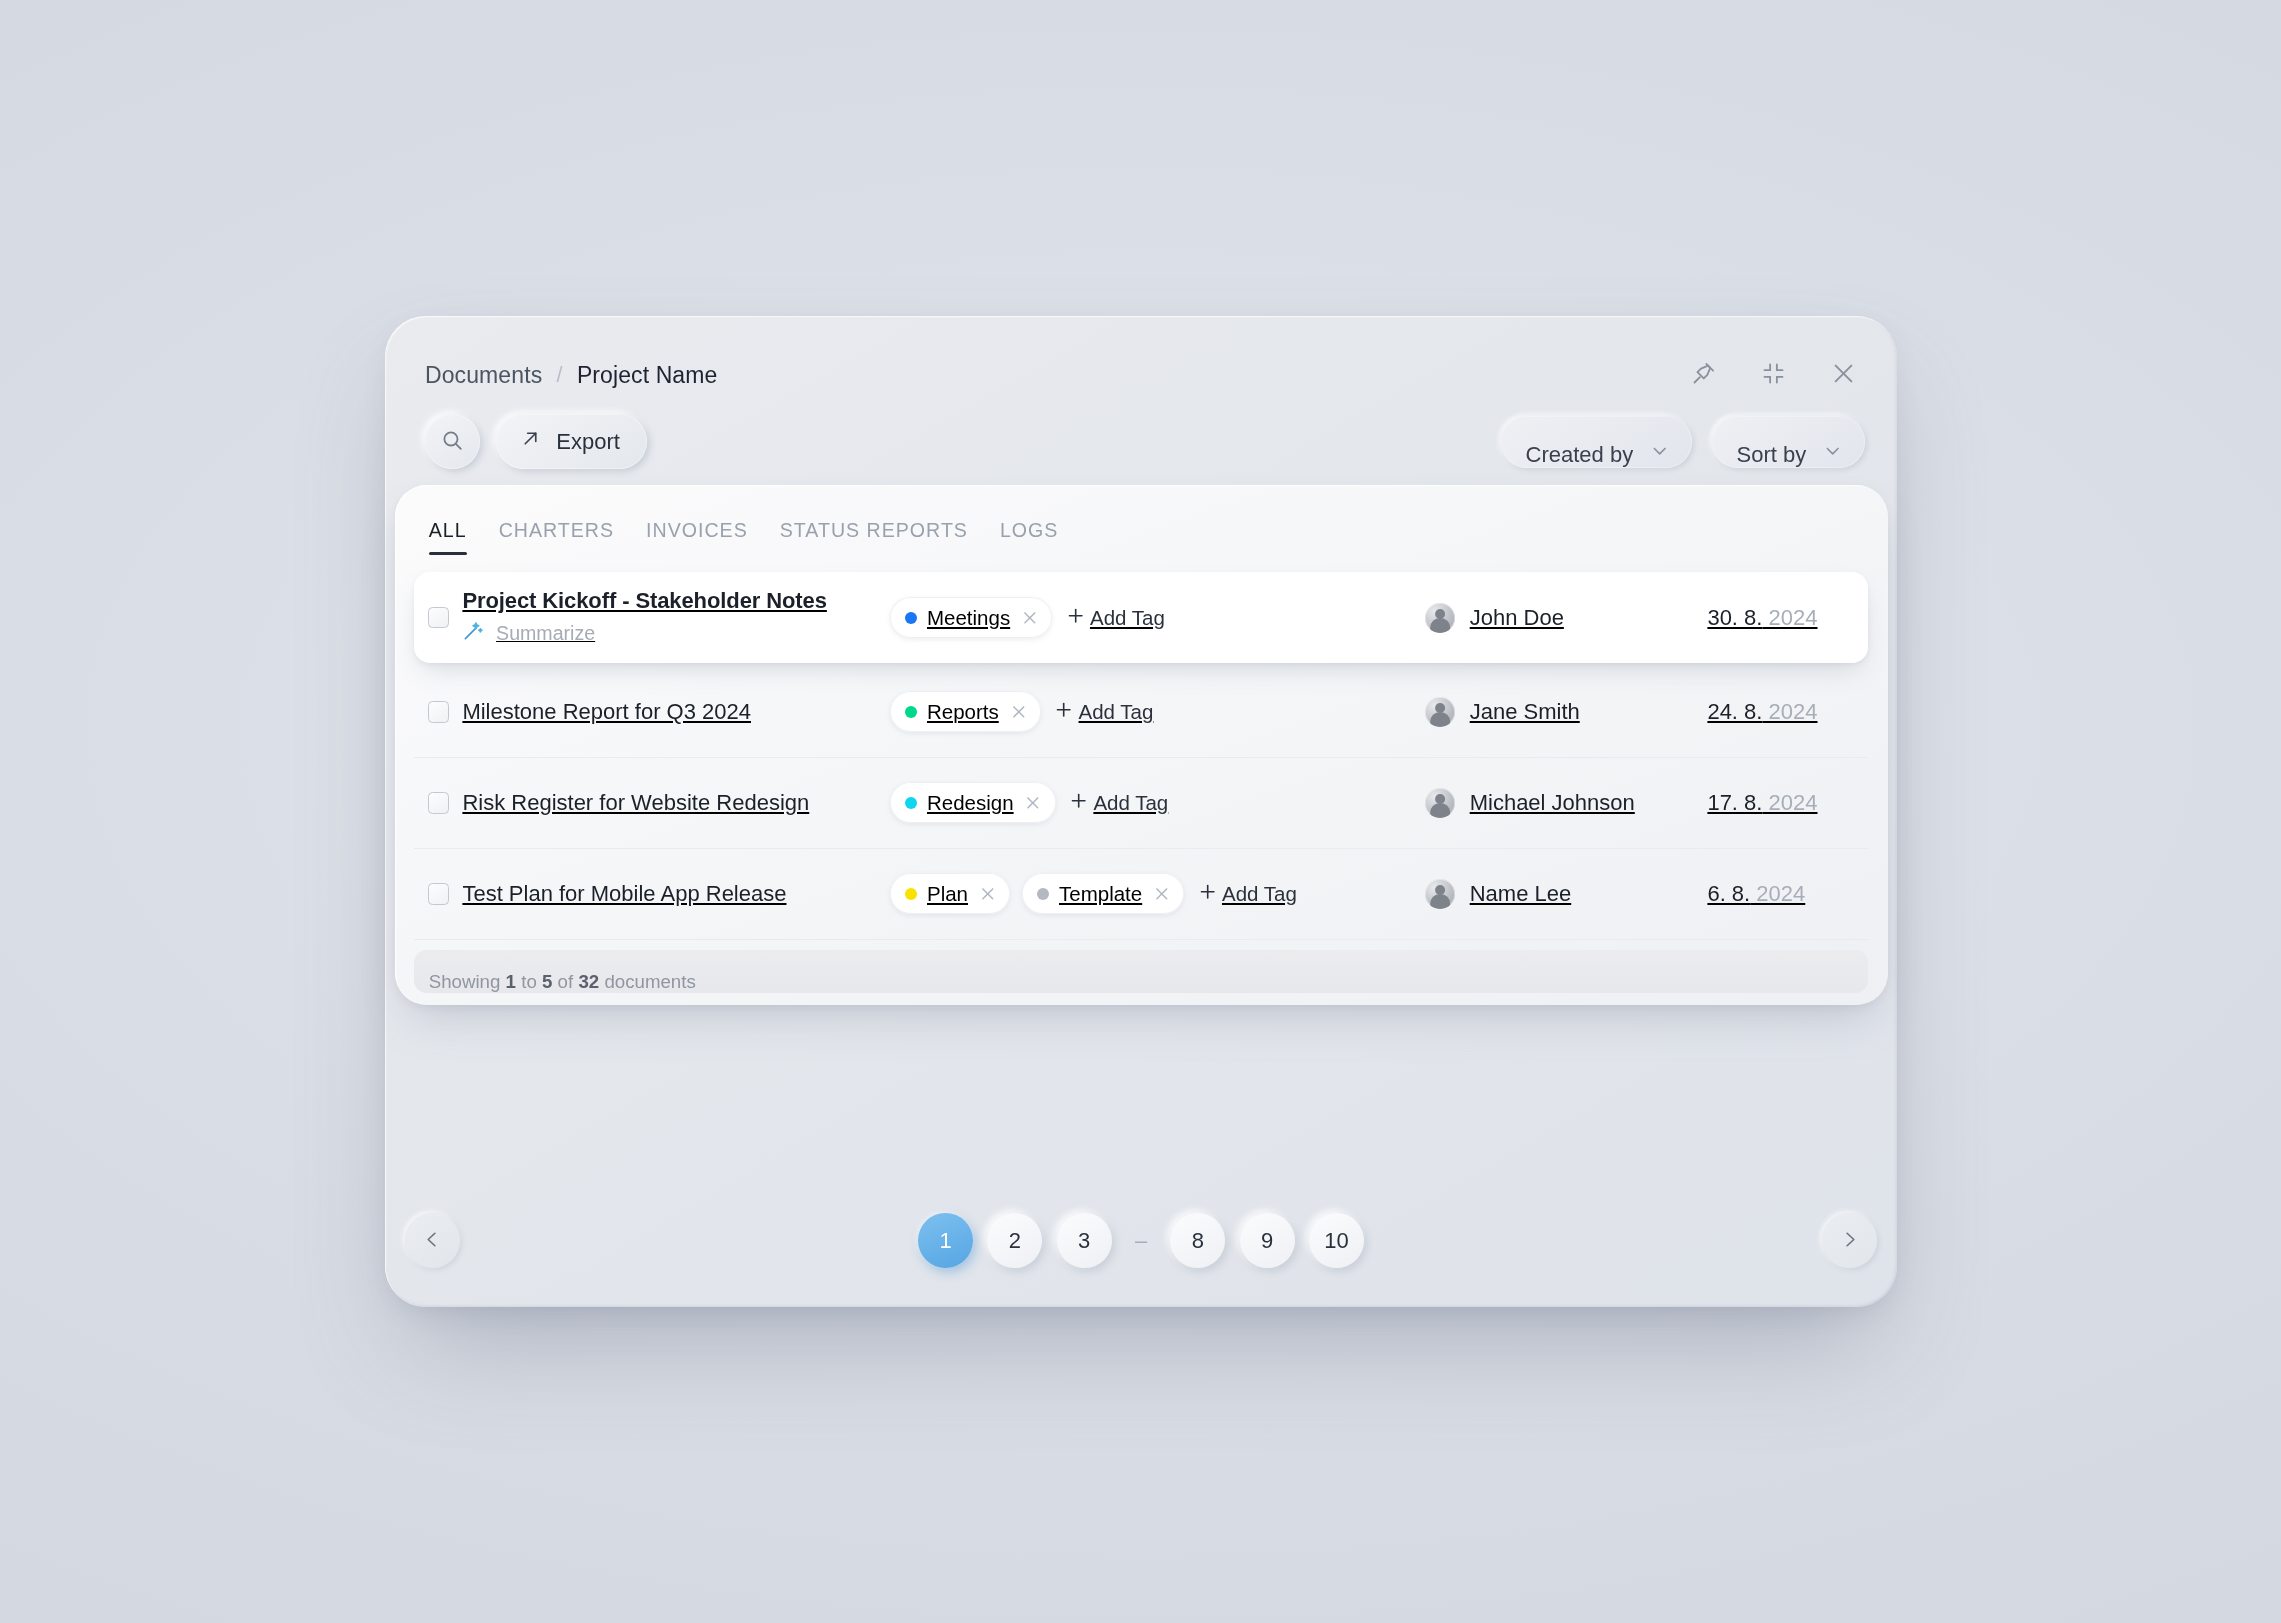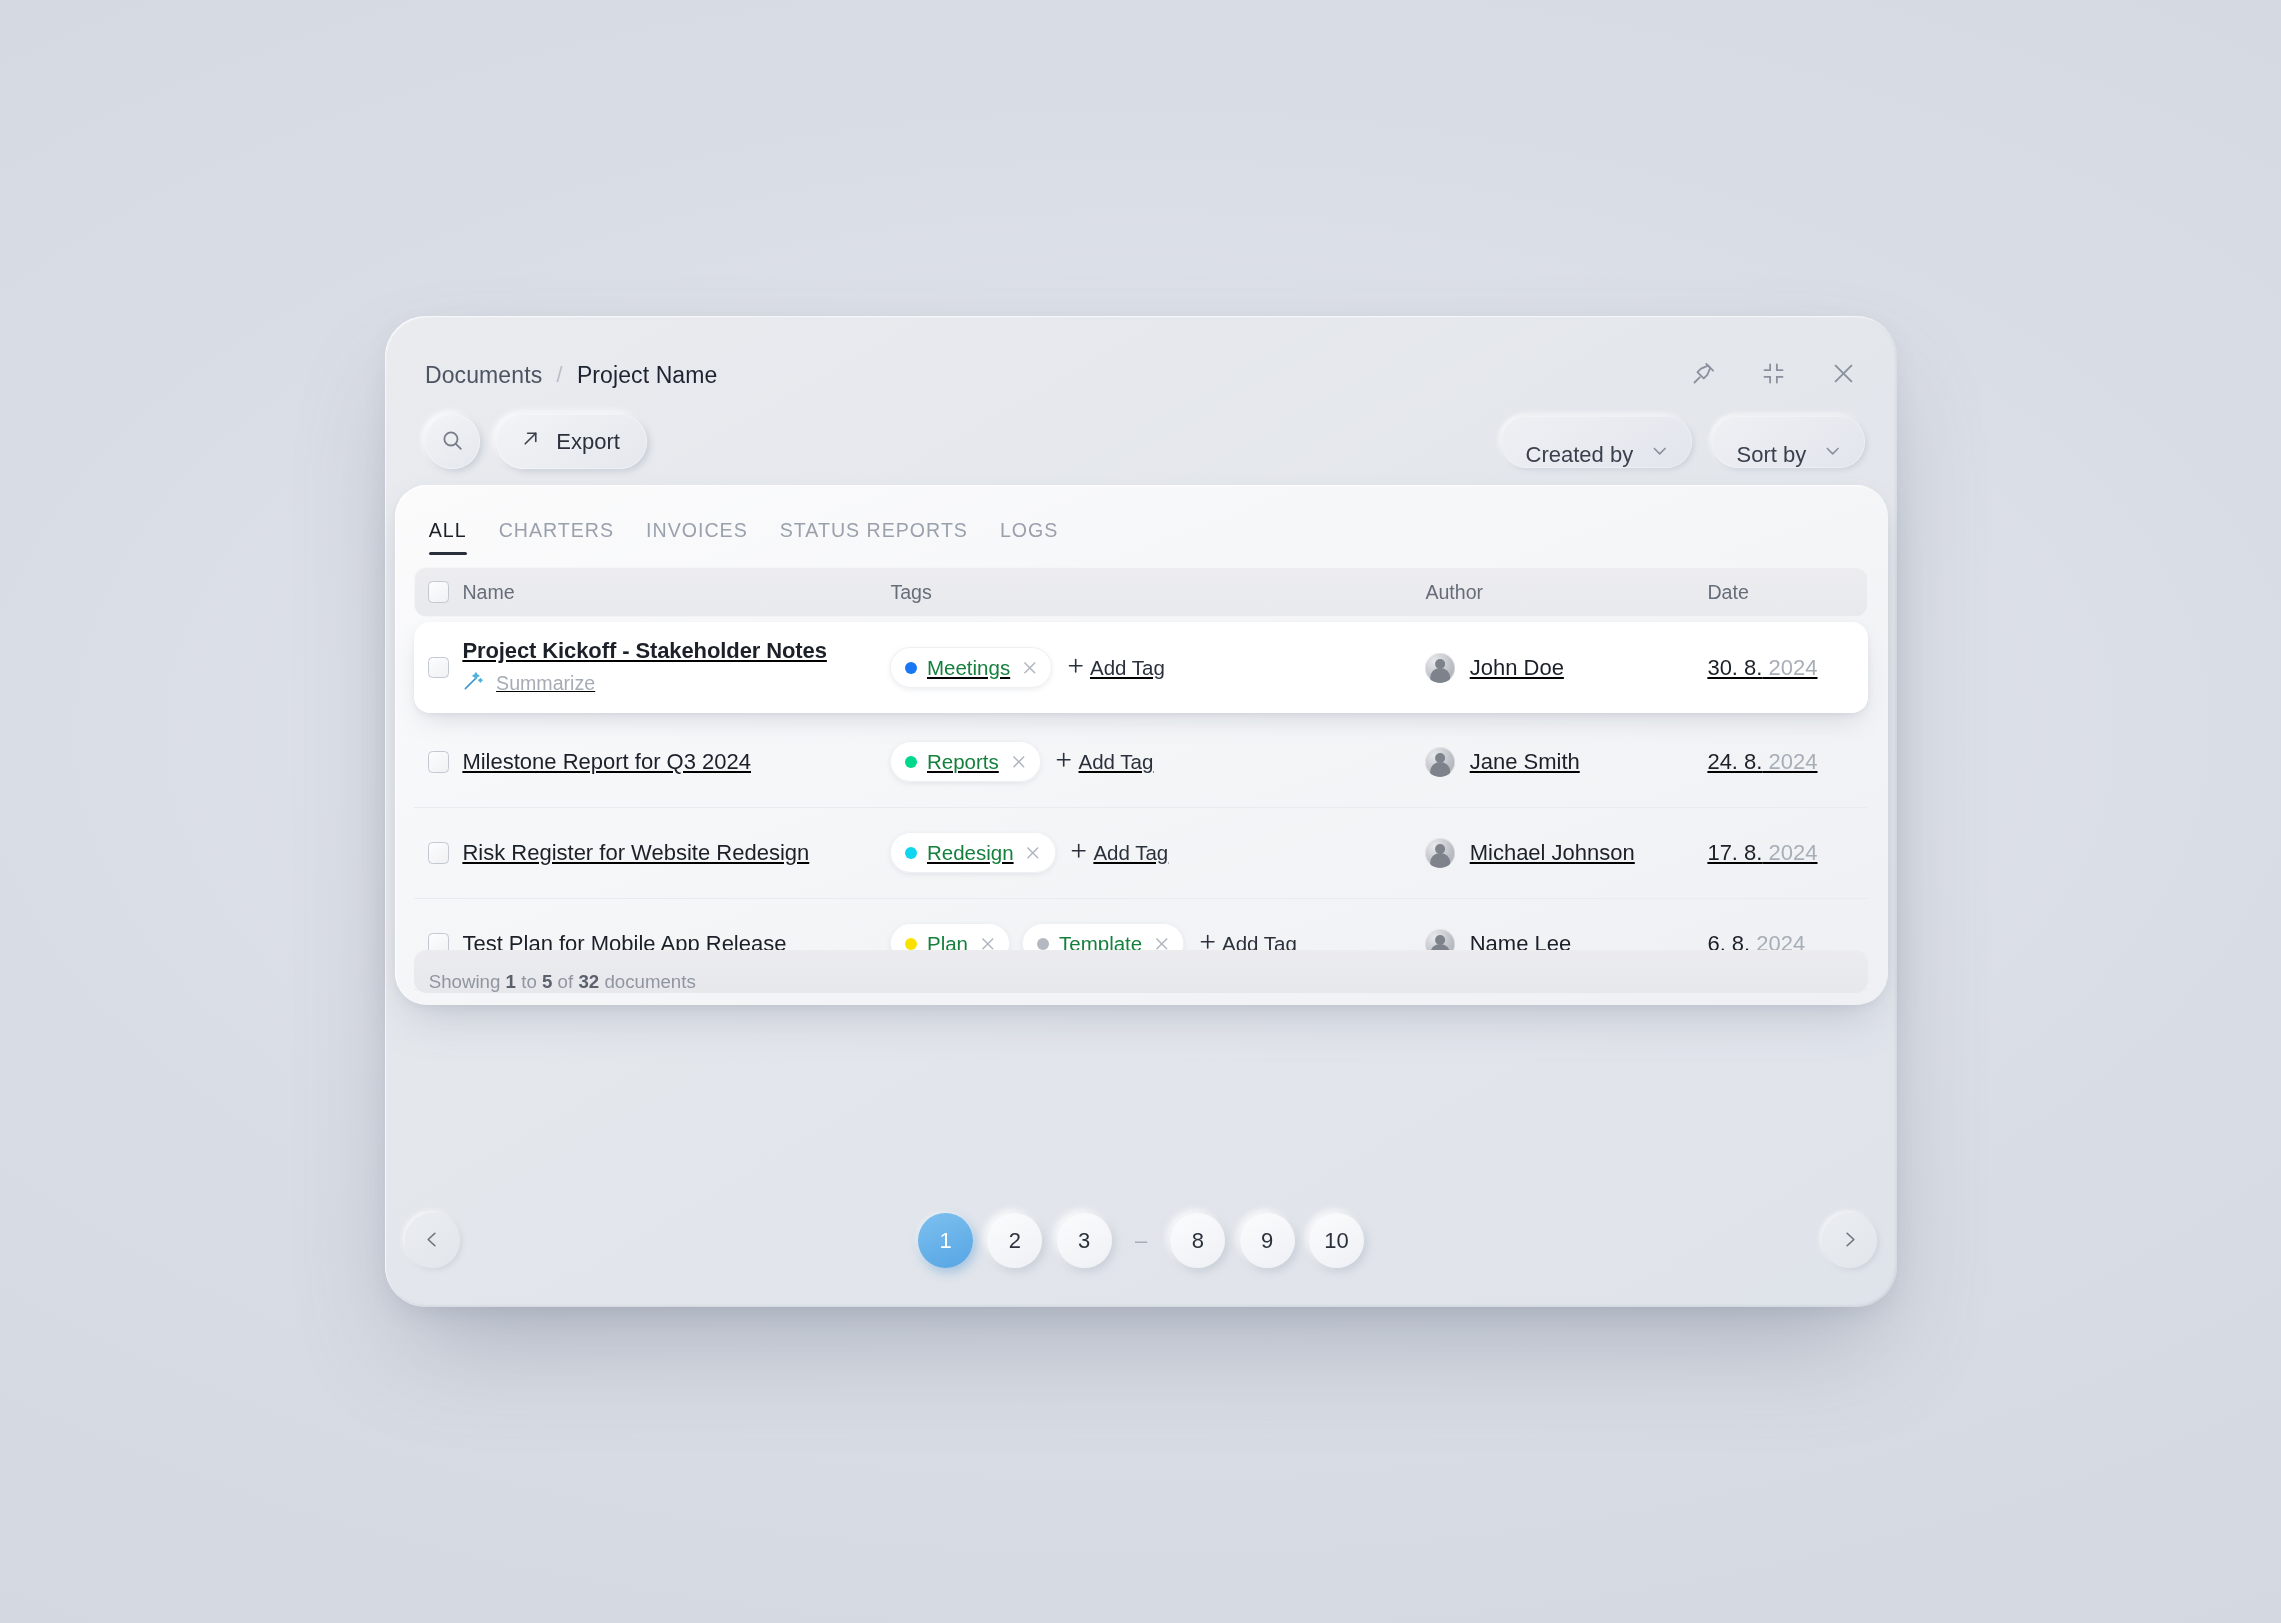--- a/index.html
+++ b/index.html
@@ -177,21 +177,21 @@
   }
 
   
   .tags{ display:flex; align-items:center; gap:12.5px; }
   .tag{
     display:flex; align-items:center; gap:9.8px;
     height:41px; padding:0 12.5px 0 14.3px;
     border-radius:20.5px;
     background:#ffffff;
     box-shadow:0 1.8px 5.3px rgba(140,150,168,.16), inset 0 0 0 0.9px rgba(235,237,241,.9);
-    font-size:20.5px; color:#15803d;
+    font-size:20.5px; color:#000000;
     cursor:pointer; white-space:nowrap;
   }
   .dot{ width:12.5px; height:12.5px; border-radius:50%; flex:none; }
   .tag-x{ width:19.6px; height:19.6px; flex:none; cursor:pointer; }
   .add-tag{
     display:flex; align-items:center; gap:4px;
     font-size:20.5px; color:#2b313c; cursor:pointer; white-space:nowrap;
   }
 
   
@@ -360,29 +360,20 @@
     <div class="tabs" id="tabs">
         <div class="tab active">ALL</div>
         <div class="tab">CHARTERS</div>
         <div class="tab">INVOICES</div>
         <div class="tab">STATUS REPORTS</div>
         <div class="tab">LOGS</div>
       </div>
 
     <div class="table">
 
-      <div class="thead">
-        <div class="col-chk">
-          <span class="chk"></span>
-        </div>
-        <div class="col-name">Name</div>
-        <div class="col-tags">Tags</div>
-        <div class="col-author">Author</div>
-        <div class="col-date">Date</div>
-      </div>
 
       <div id="rows">
           <div class="row featured">
             <div class="col-chk">
               <span class="chk"></span>
             </div>
             <div class="col-name">
               <div class="name-wrap">
                 <div class="doc-name">Project Kickoff - Stakeholder Notes</div>
                 <div class="summarize">

